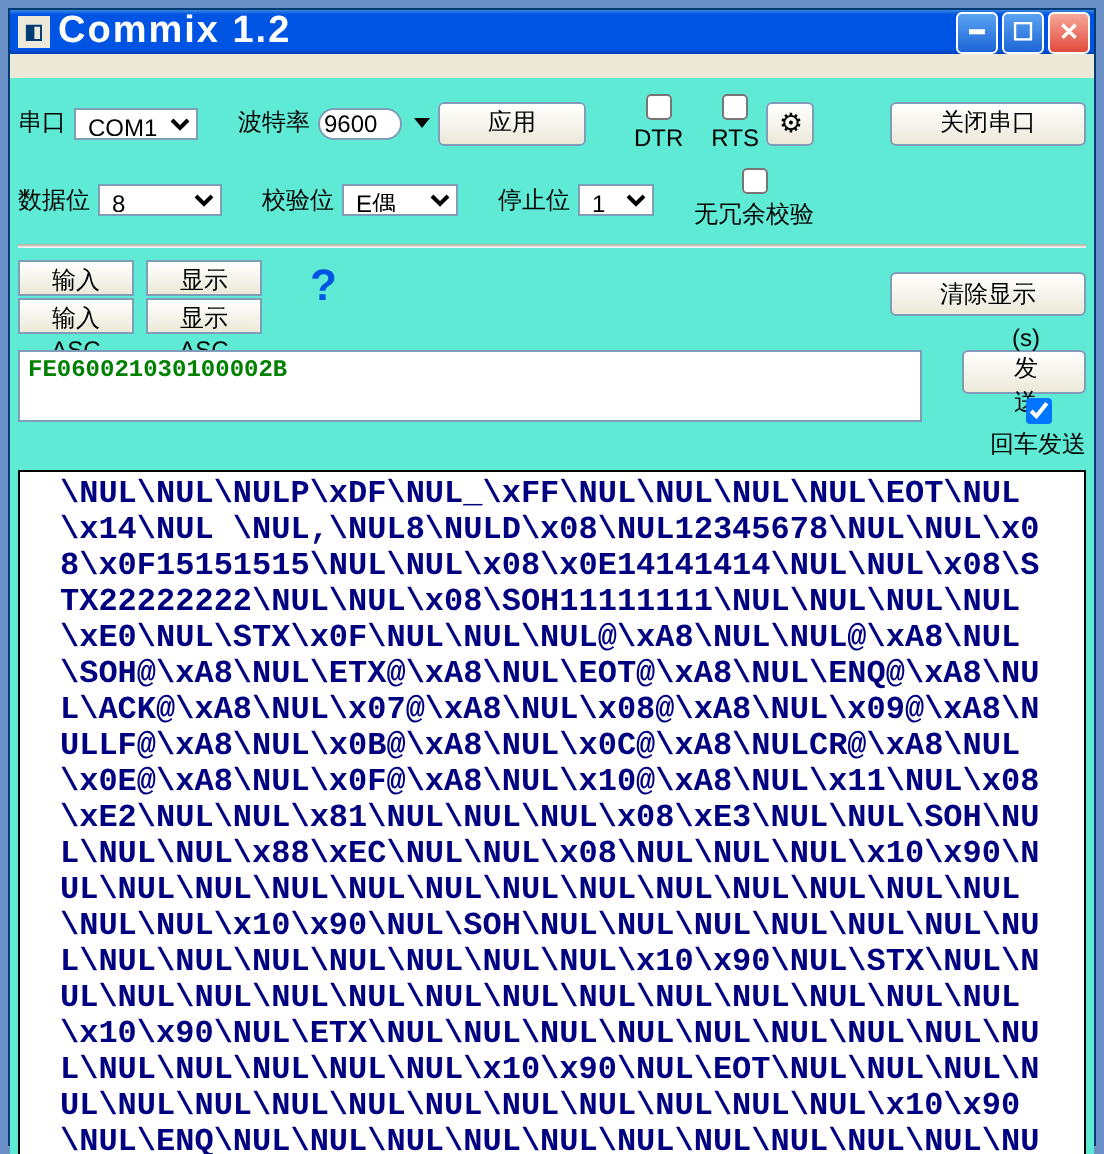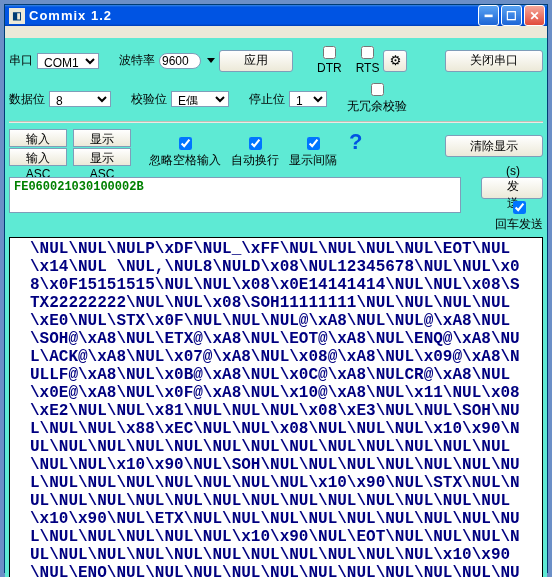--- a/index.html
+++ b/index.html
@@ -1,20 +1,20 @@
 <!DOCTYPE html>
 <html><head>
 <meta charset="utf-8">
 <style>
 * { box-sizing: border-box; margin: 0; padding: 0; }
 body { font-family: "Microsoft YaHei", "SimSun", Arial, sans-serif; font-size: 12px; background: #6b8fc7; padding: 4px; width: 552px; height: 577px; overflow: hidden; }
 .window { width: 544px; height: 569px; background: #ece9d8; border: 1px solid #003c74; display: flex; flex-direction: column; }
 .titlebar { height: 26px; background: linear-gradient(to bottom, #3a87e0, #0054e3 10%, #0054e3 90%, #003db5); color: #fff; display: flex; align-items: center; padding: 0 2px 0 4px; font-weight: bold; }
 .titlebar .icon { width: 16px; height: 16px; background: #ece9d8; margin-right: 4px; display: flex; align-items: center; justify-content: center; font-size: 10px; color: #003c74; }
-.titlebar .title { flex: 1; font-size: 13px; letter-spacing: 1px; }
+.titlebar .title { flex: 1; font-size: 19px; letter-spacing: 1px; }
 .winbtns { display: flex; gap: 2px; }
 .winbtn { width: 21px; height: 21px; border: 1px solid #fff; border-radius: 3px; display: flex; align-items: center; justify-content: center; color: #fff; font-weight: bold; font-size: 12px; cursor: pointer; }
 .winbtn.min, .winbtn.max { background: linear-gradient(to bottom, #5aa3f2, #1c65d6); }
 .winbtn.close { background: linear-gradient(to bottom, #f5a89a, #e14a3b); }
 .client { flex: 1; background: #5eead4; padding: 4px; display: flex; flex-direction: column; margin-top: 12px; }
 .row { display: flex; align-items: center; margin: 4px 0; gap: 4px; }
 label.lbl { font-size: 12px; }
 select, input[type=text] { border: 1px solid #7f9db9; background: #fff; font-size: 12px; padding: 1px 2px; height: 16px; }
 .btn { background: linear-gradient(to bottom, #fff, #ece9d8); border: 1px solid #7f9db9; border-radius: 3px; padding: 2px 24px; font-size: 12px; cursor: pointer; height: 22px; display: inline-flex; align-items: center; }
 .iconbtn { width: 24px; height: 22px; background: linear-gradient(to bottom, #fff, #ece9d8); border: 1px solid #7f9db9; border-radius: 3px; cursor: pointer; display: inline-flex; align-items: center; justify-content: center; }
@@ -92,34 +92,20 @@
     <div class="row hexrow">
       <div class="hexcol">
         <button class="hexbtn">输入HEX</button>
         <button class="hexbtn">输入ASC</button>
       </div>
       <div class="hexcol">
         <button class="hexbtn">显示HEX</button>
         <button class="hexbtn">显示ASC</button>
       </div>
       <span style="width:6px"></span>
-      <div style="display:flex;align-items:center;gap:10px;padding-top:8px">
-        <label class="chk">
-            <input type="checkbox" checked="" style="">
-            <span>忽略空格输入</span>
-          </label>
-        <label class="chk">
-            <input type="checkbox" checked="" style="">
-            <span>自动换行</span>
-          </label>
-        <label class="chk">
-            <input type="checkbox" checked="" style="">
-            <span>显示间隔</span>
-          </label>
-      </div>
       <span class="qmark">?</span>
       <span style="flex:1"></span>
       <div style="padding-top:6px">
         <button class="btn">清除显示</button>
       </div>
     </div>
 
     <div class="sendarea">
       <textarea class="sendinput" style="">FE060021030100002B</textarea>
       <div class="sendcol">

